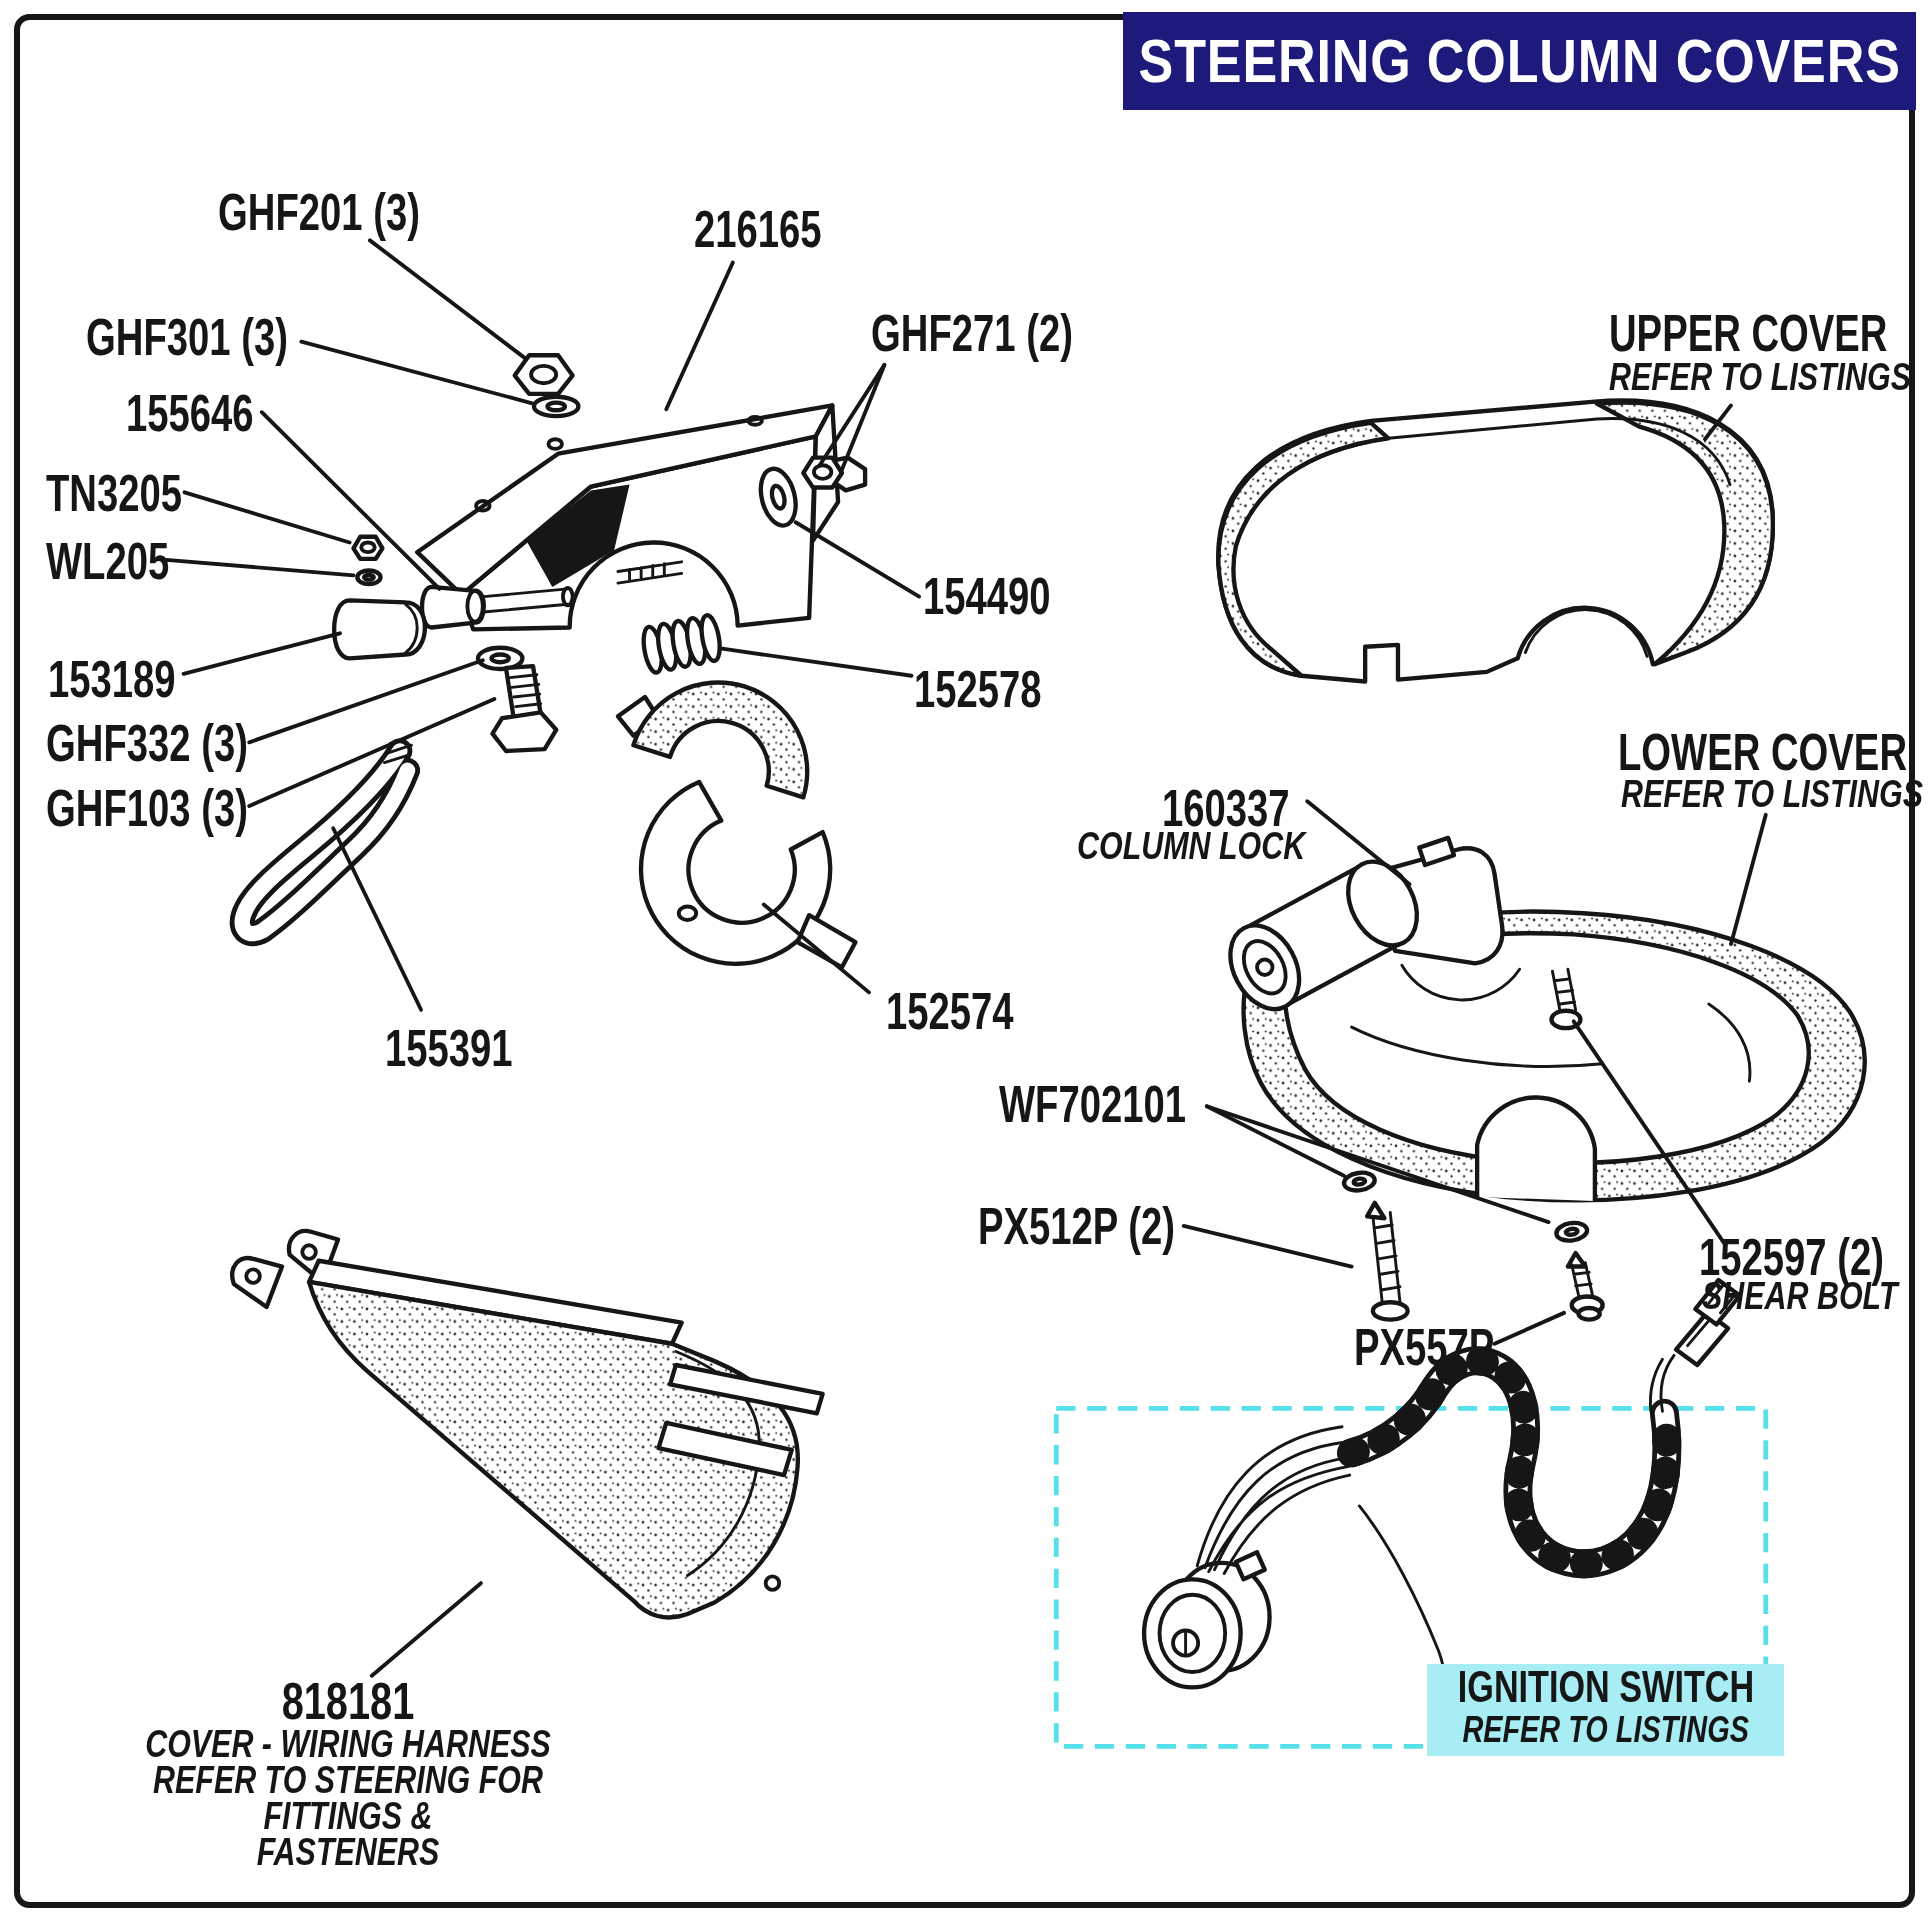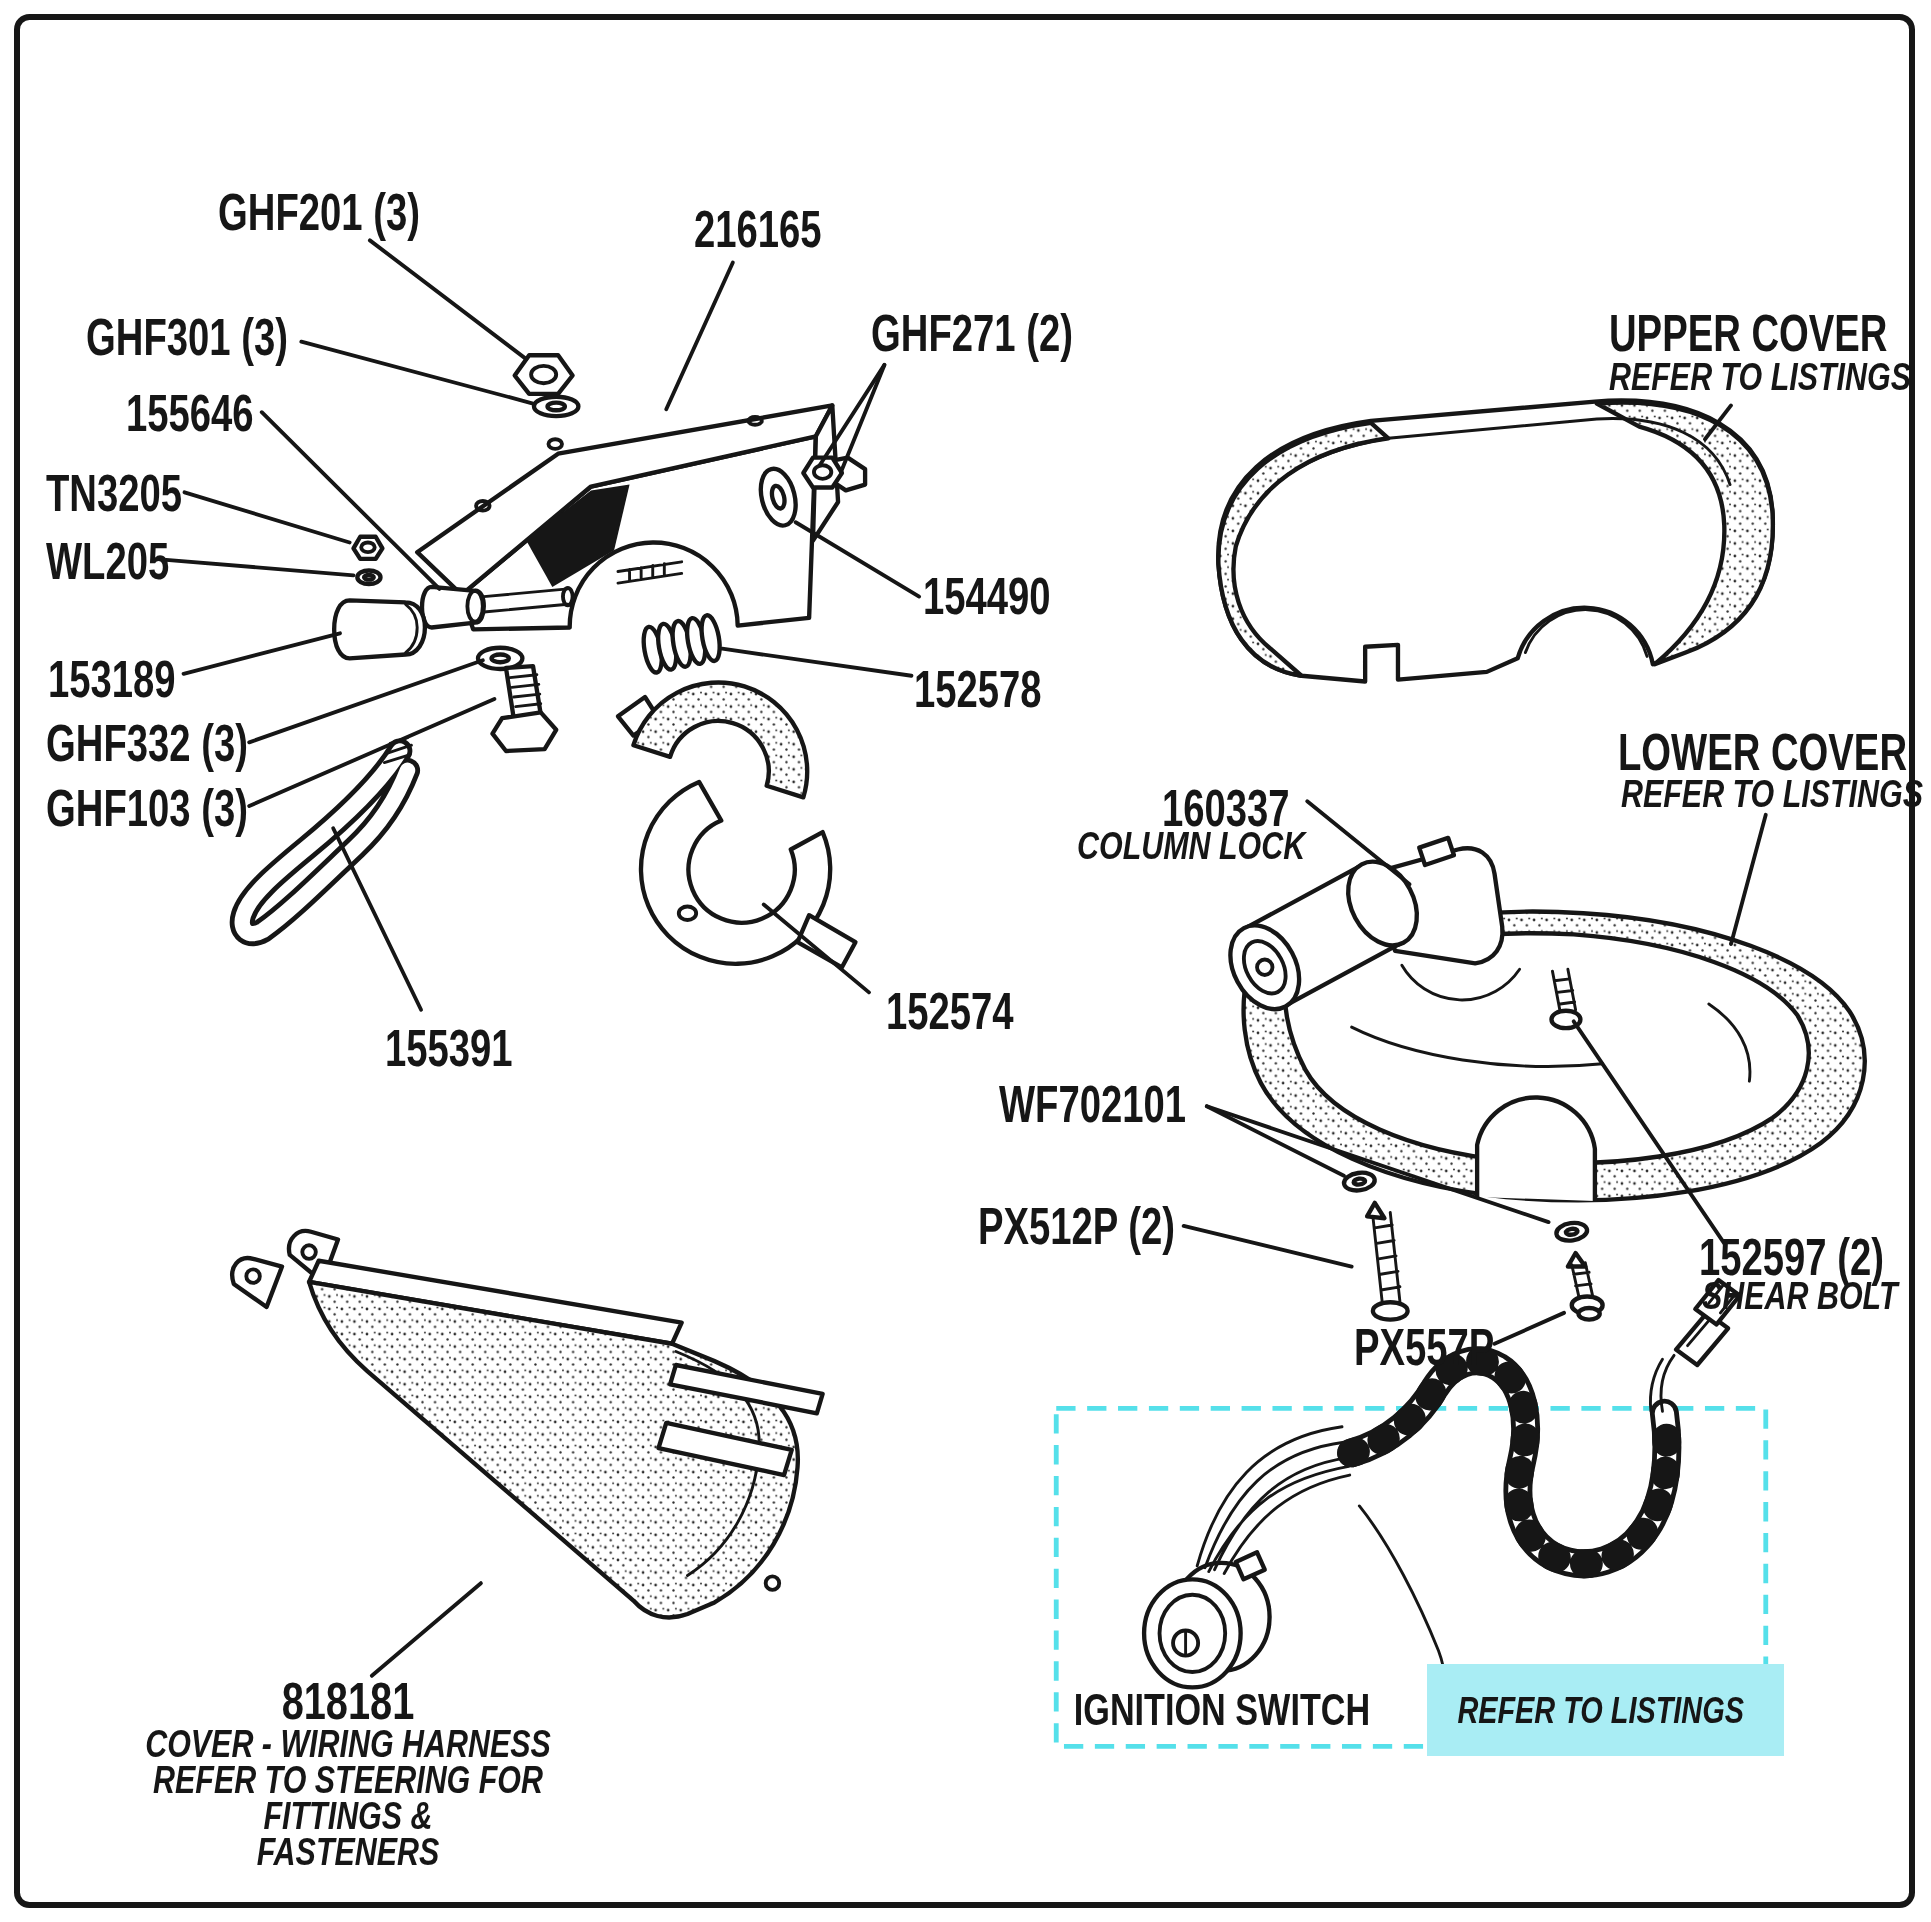--- a/index.html
+++ b/index.html
@@ -13,21 +13,21 @@
                transform:scaleX(.84);transform-origin:50% 50%;letter-spacing:1px;}
   svg.art{position:absolute;left:0;top:0;width:1931px;height:1922px;z-index:2;}
   .lbl{position:absolute;font-weight:bold;font-size:51px;line-height:1.05;white-space:nowrap;
        transform:scaleX(.75);transform-origin:0 0;z-index:5;}
   .sub{font-size:39px;font-style:italic;transform:scaleX(.78);}
   .cblock{position:absolute;left:39px;top:1678px;width:618px;text-align:center;z-index:5;
           transform:scaleX(.78);transform-origin:50% 0;font-weight:bold;}
   .cblock .l1{font-size:51px;line-height:48px;}
   .cblock .l2{font-size:39px;font-style:italic;line-height:36px;}
   .ignbox{position:absolute;left:1427px;top:1664px;width:357px;height:92px;background:#a9edf4;
-          display:flex;align-items:center;justify-content:flex-end;z-index:4;}
+          display:flex;flex-direction:column;align-items:center;justify-content:flex-start;z-index:4;}
   .ignbox .t{font-size:45px;font-weight:bold;line-height:46px;white-space:nowrap;
              transform:scaleX(.76);transform-origin:50% 50%;}
   .ignbox .n{font-size:37px;font-weight:bold;font-style:italic;line-height:39px;white-space:nowrap;
              transform:scaleX(.78);transform-origin:50% 50%;}
 </style>
 </head>
 <body>
 
 <div class="page">
   <div class="frame"></div>
@@ -230,20 +230,23 @@
       <line class="ldr" x1="1354" y1="830" x2="1460" y2="916"></line>
       <line class="ldr" x1="1250" y1="1146" x2="1392" y2="1218"></line>
       <line class="ldr" x1="1250" y1="1146" x2="1604" y2="1266"></line>
       <line class="ldr" x1="1226" y1="1270" x2="1400" y2="1312"></line>
       <line class="ldr" x1="1548" y1="1392" x2="1620" y2="1360"></line>
       <line class="ldr" x1="1786" y1="1288" x2="1630" y2="1058"></line>
       <line class="ldr" x1="385" y1="1736" x2="498" y2="1640"></line>
     </g>
   </svg>
 
+  <div class="banner">
+    <span>STEERING COLUMN COVERS</span>
+  </div>
 
   <div class="lbl" style="left:218px;top:186px">GHF201 (3)</div>
   <div class="lbl" style="left:694px;top:203px">216165</div>
   <div class="lbl" style="left:86px;top:311px">GHF301 (3)</div>
   <div class="lbl" style="left:871px;top:307px">GHF271 (2)</div>
   <div class="lbl" style="left:126px;top:387px">155646</div>
   <div class="lbl" style="left:46px;top:467px">TN3205</div>
   <div class="lbl" style="left:46px;top:535px">WL205</div>
   <div class="lbl" style="left:923px;top:570px">154490</div>
   <div class="lbl" style="left:48px;top:653px">153189</div>

